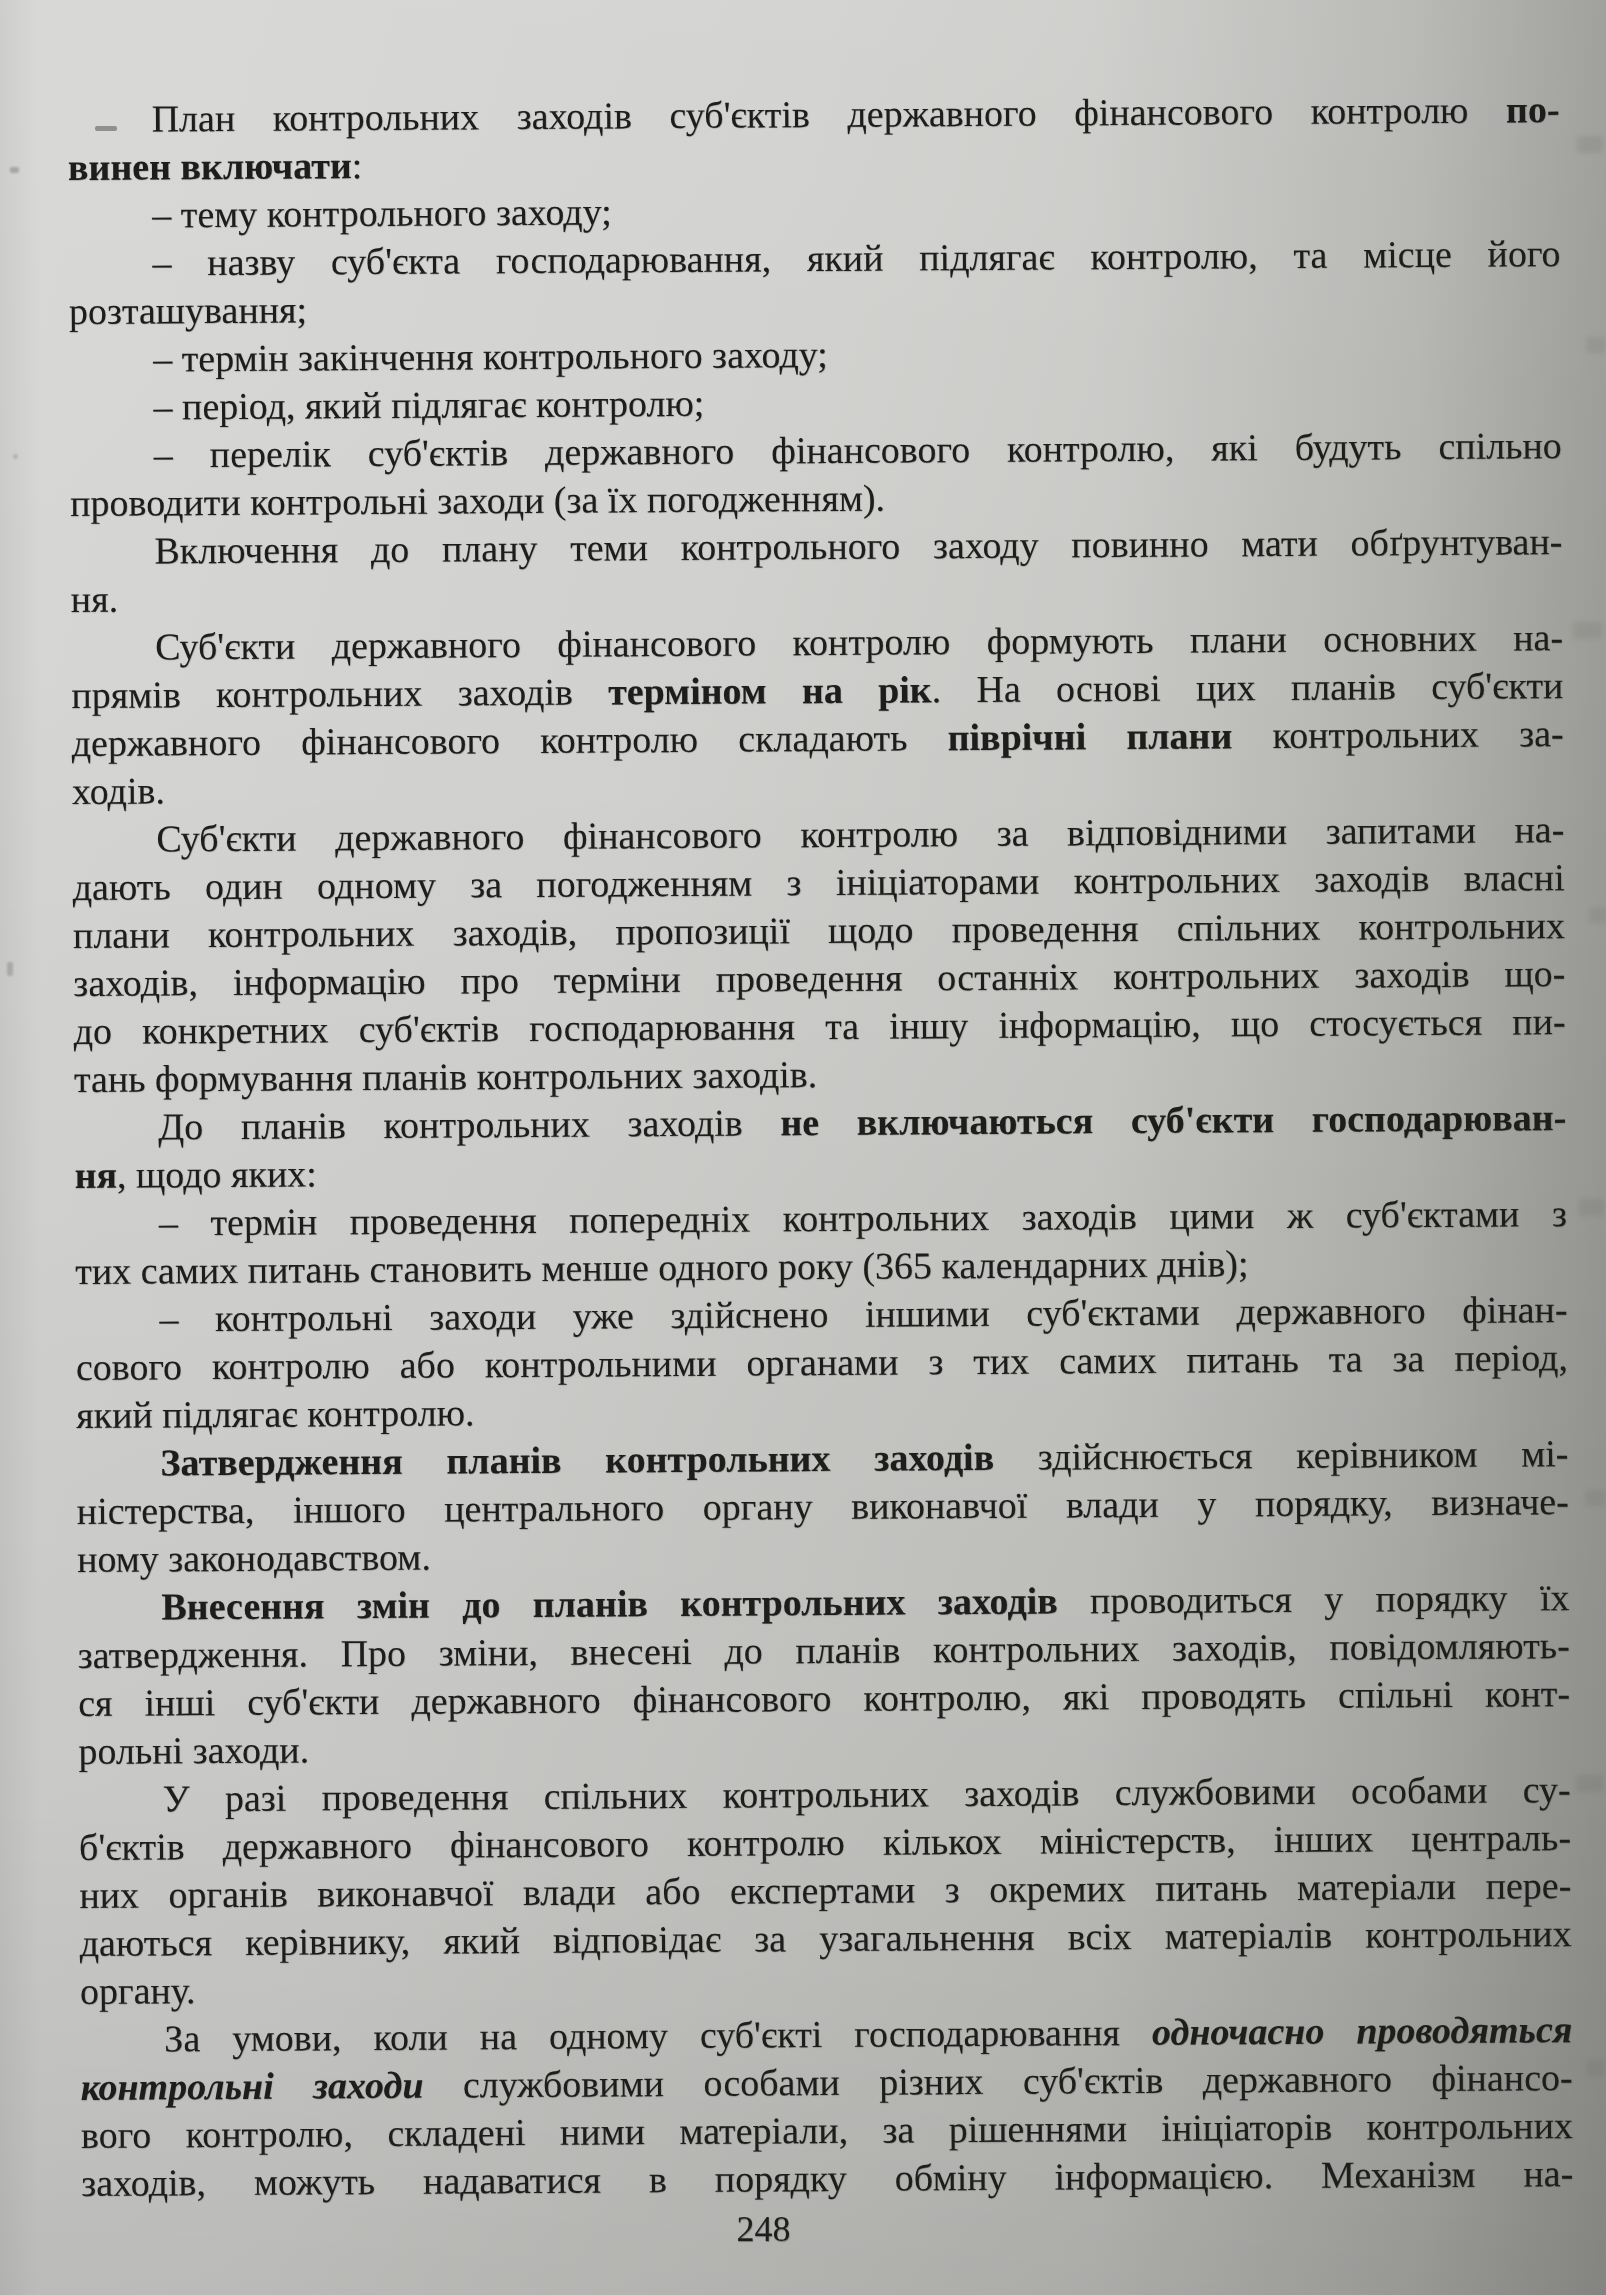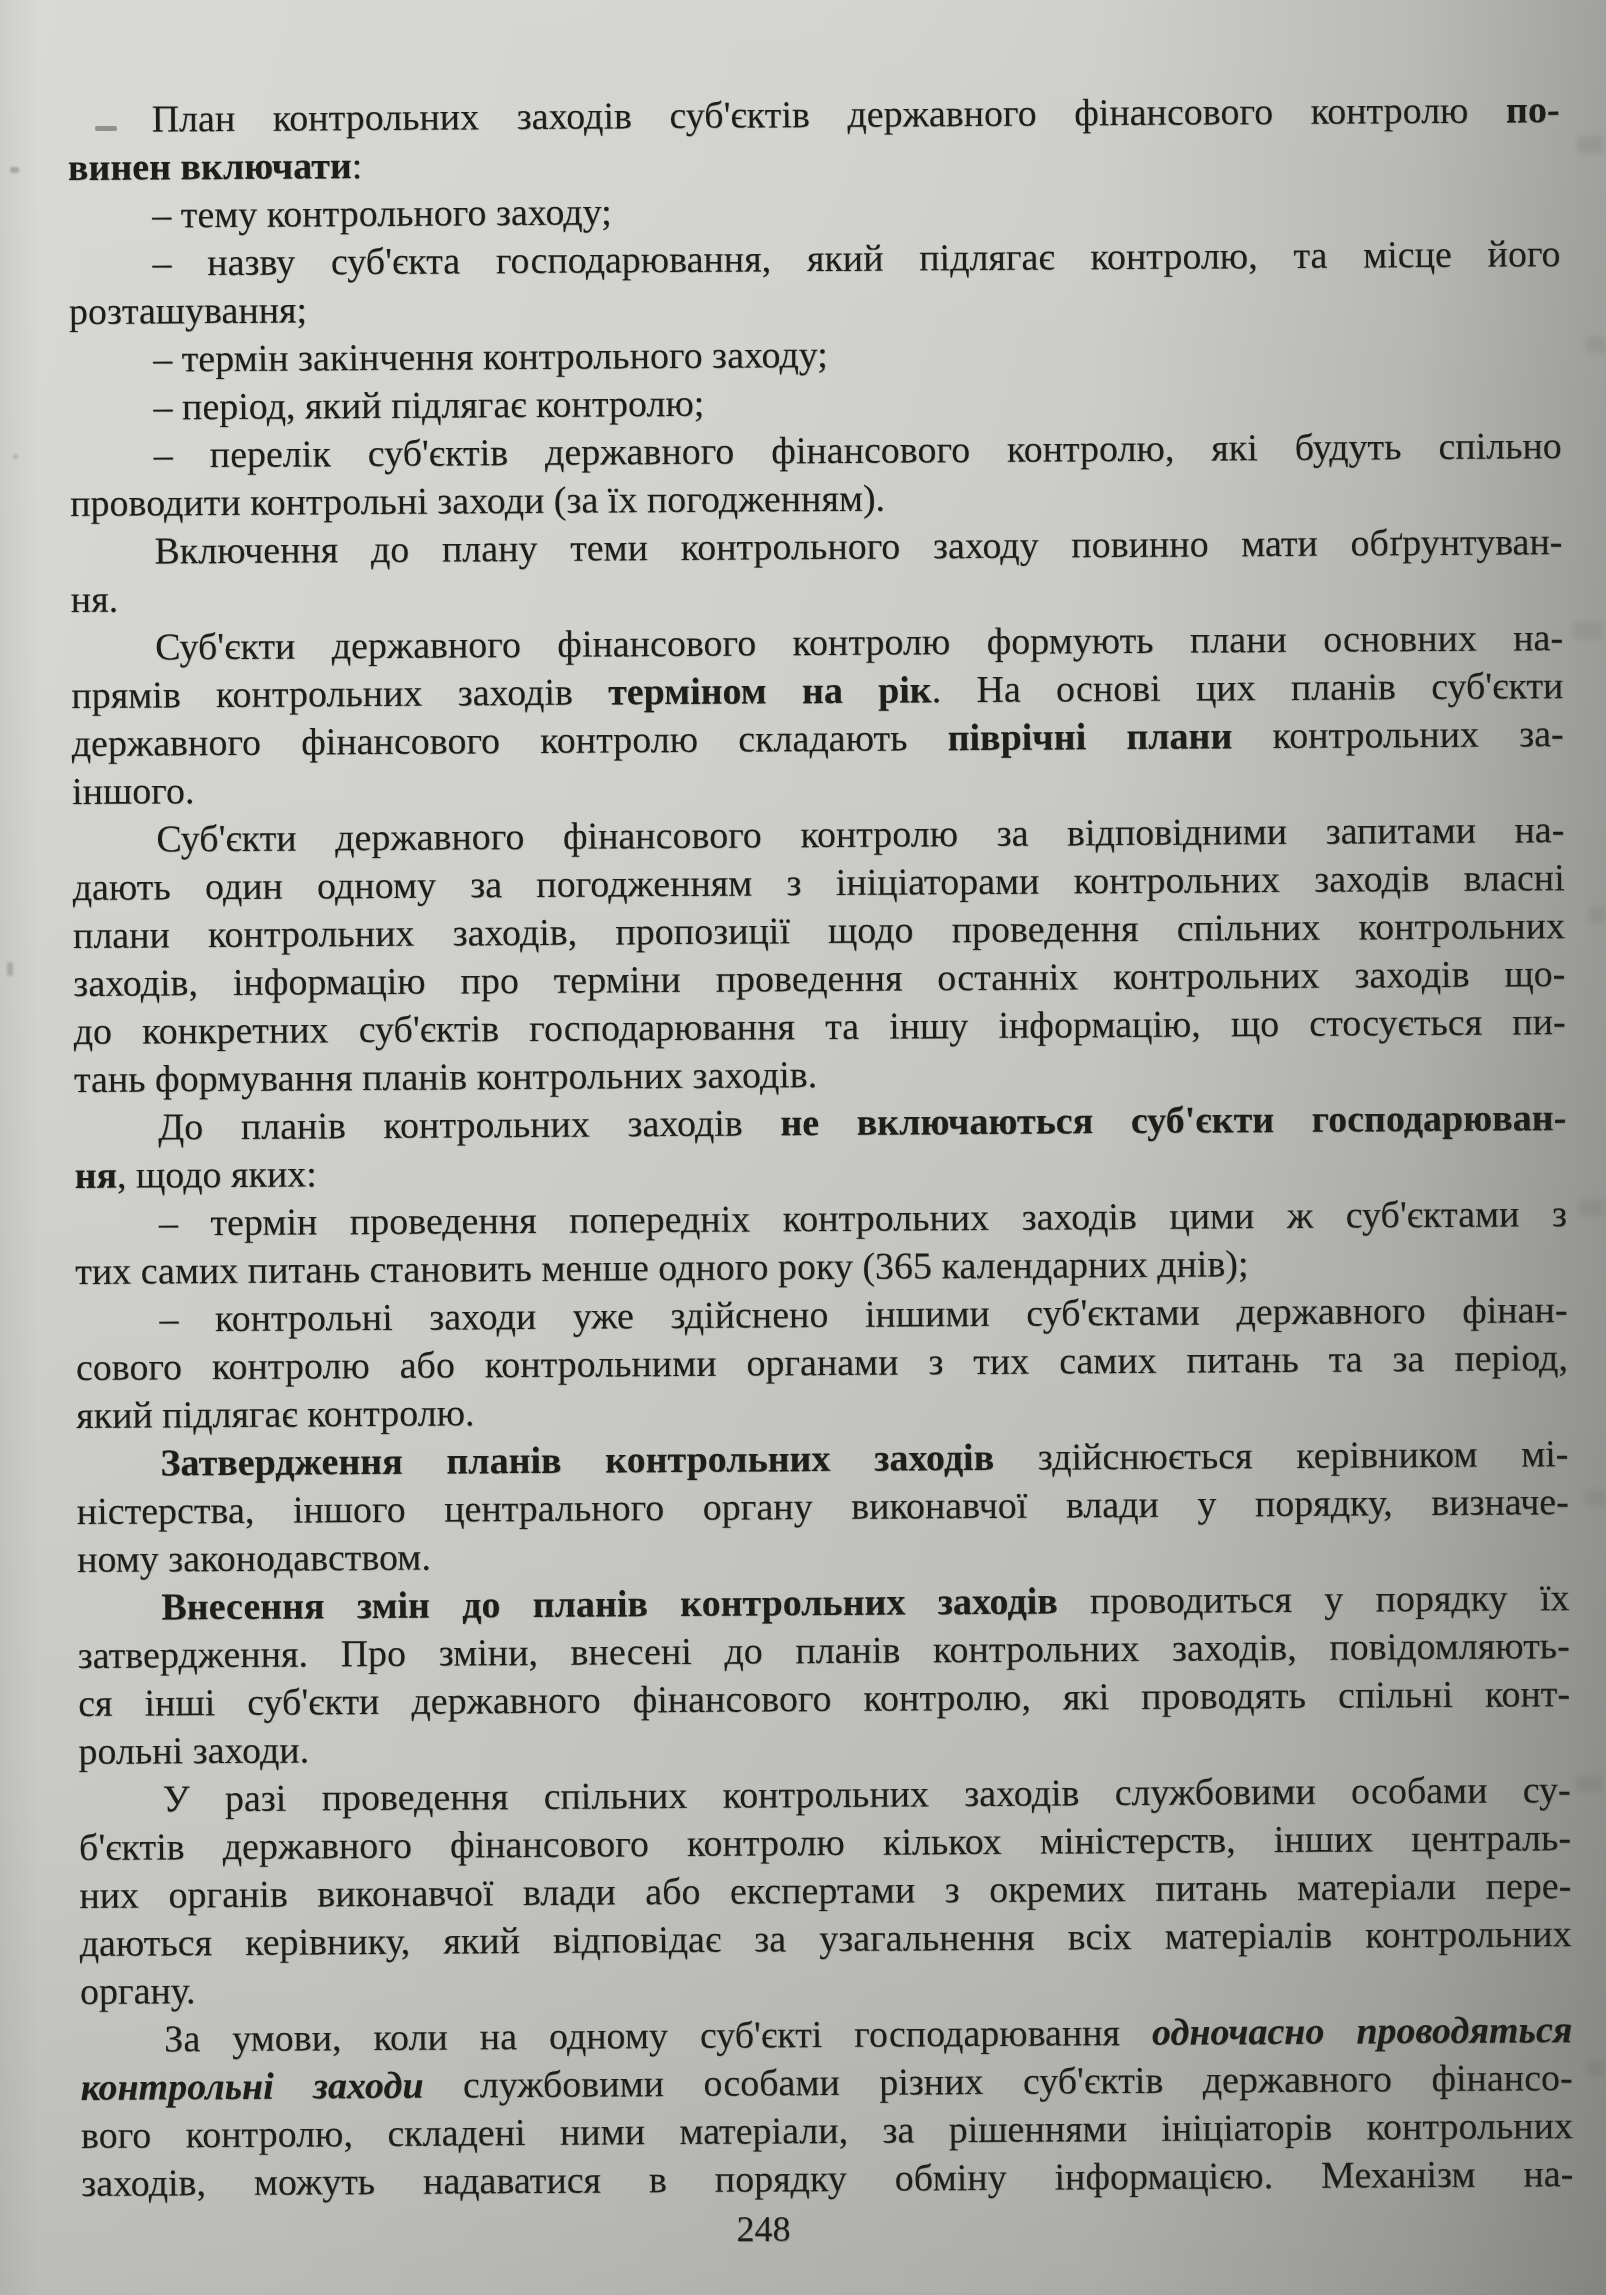--- a/index.html
+++ b/index.html
@@ -72,21 +72,21 @@
         <div class="line last"><span>розташування;</span></div>
         <div class="line indent last"><span>– термін закінчення контрольного заходу;</span></div>
         <div class="line indent last"><span>– період, який підлягає контролю;</span></div>
         <div class="line indent"><span>– перелік суб'єктів державного фінансового контролю, які будуть спільно</span></div>
         <div class="line last"><span>проводити контрольні заходи (за їх погодженням).</span></div>
         <div class="line indent"><span>Включення до плану теми контрольного заходу повинно мати обґрунтуван-</span></div>
         <div class="line last"><span>ня.</span></div>
         <div class="line indent"><span>Суб'єкти державного фінансового контролю формують плани основних на-</span></div>
         <div class="line"><span>прямів контрольних заходів </span><span class="b">терміном на рік</span><span>. На основі цих планів суб'єкти</span></div>
         <div class="line"><span>державного фінансового контролю складають </span><span class="b">піврічні плани</span><span> контрольних за-</span></div>
-        <div class="line last"><span>іншого.</span></div>
+        <div class="line last"><span>ходів.</span></div>
         <div class="line indent"><span>Суб'єкти державного фінансового контролю за відповідними запитами на-</span></div>
         <div class="line"><span>дають один одному за погодженням з ініціаторами контрольних заходів власні</span></div>
         <div class="line"><span>плани контрольних заходів, пропозиції щодо проведення спільних контрольних</span></div>
         <div class="line"><span>заходів, інформацію про терміни проведення останніх контрольних заходів що-</span></div>
         <div class="line"><span>до конкретних суб'єктів господарювання та іншу інформацію, що стосується пи-</span></div>
         <div class="line last"><span>тань формування планів контрольних заходів.</span></div>
         <div class="line indent"><span>До планів контрольних заходів </span><span class="b">не включаються суб'єкти господарюван-</span></div>
         <div class="line last"><span class="b">ня</span><span>, щодо яких:</span></div>
         <div class="line indent"><span>– термін проведення попередніх контрольних заходів цими ж суб'єктами з</span></div>
         <div class="line last"><span>тих самих питань становить менше одного року (365 календарних днів);</span></div>

